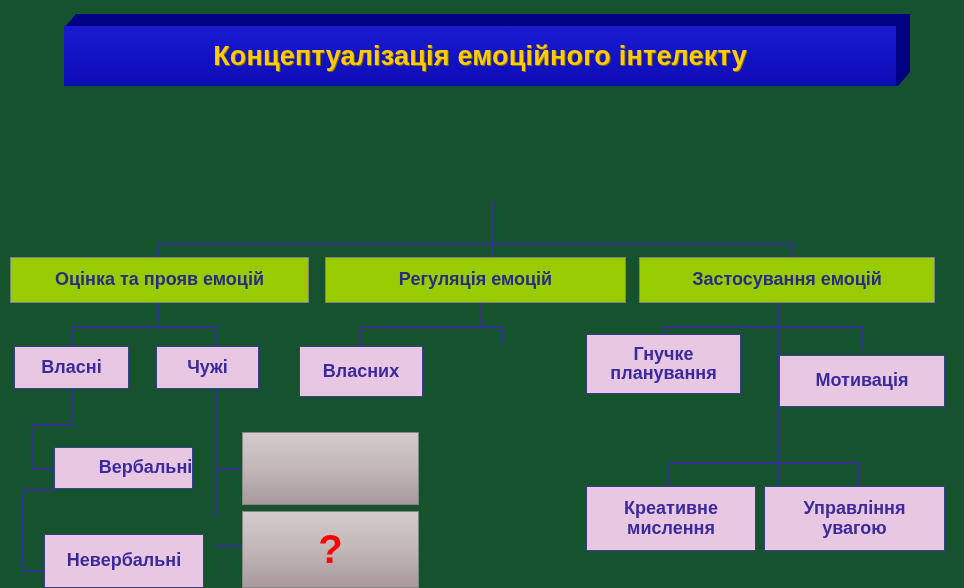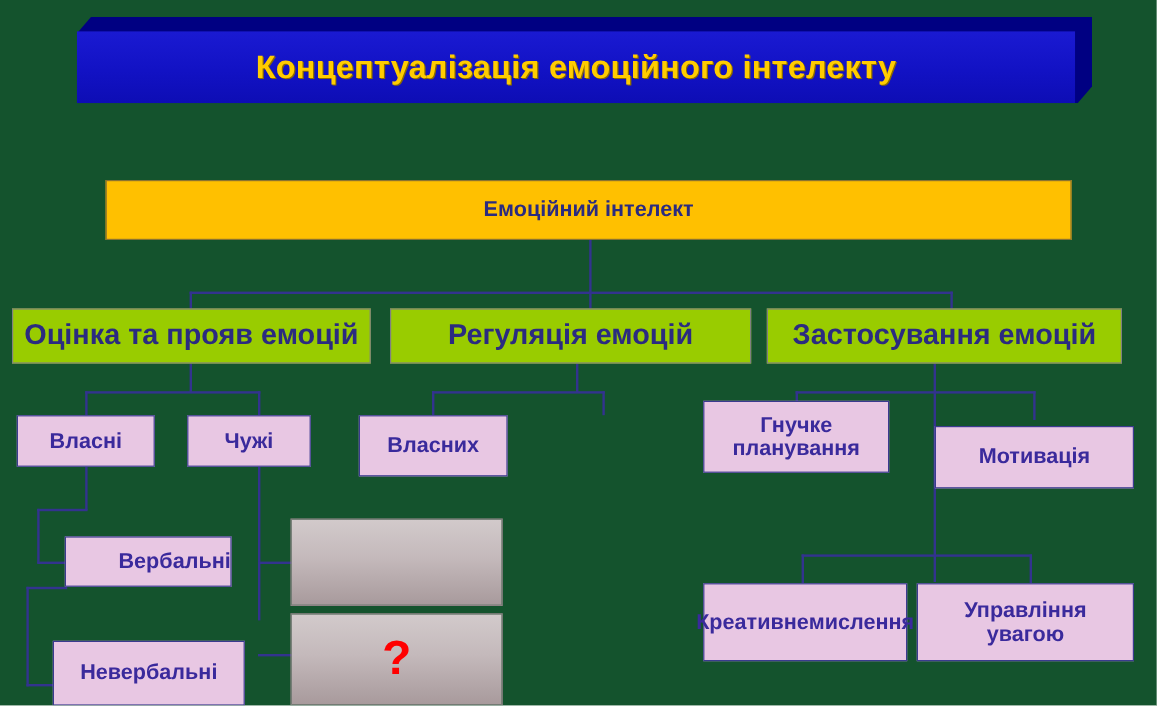--- a/index.html
+++ b/index.html
@@ -69,21 +69,21 @@
   .node-root {
     background: #ffc000;
     border: 1px solid #8a7330;
     color: #2b2b80;
     font-size: 18px;
   }
   .node-l2 {
     background: #99cc00;
     border: 1px solid #808080;
     color: #2b2b80;
-    font-size: 24px;
+    font-size: 18px;
   }
   .node-l3 {
     background: #e8c7e3;
     border: 1px solid #3b3b8f;
     color: #3a2a9c;
     font-size: 18px;
   }
   .node-gray {
     background: linear-gradient(180deg, #d2cacb 0%, #c4b9bb 45%, #a89a9c 100%);
     border: 1px solid #8d8385;
@@ -141,23 +141,20 @@
   <div class="line vline" style="left:31px; top:424px; width:2px; height:45px;"></div>
   <div class="line hline" style="left:31px; top:468px; width:25px; height:2px;"></div>
   <div class="line vline" style="left:22px; top:489px; width:2px; height:83px;"></div>
   <div class="line hline" style="left:22px; top:489px; width:34px; height:2px;"></div>
   <div class="line hline" style="left:22px; top:570px; width:34px; height:2px;"></div>
 
   <div class="line vline" style="left:215px; top:389px; width:2px; height:128px;"></div>
   <div class="line hline" style="left:215px; top:468px; width:28px; height:2px;"></div>
   <div class="line hline" style="left:215px; top:545px; width:28px; height:2px;"></div>
 
-  <div class="node node-root" style="left:88px; top:150px; width:805px; height:50px;">
-    <span>Емоційний інтелект</span>
-  </div>
 
   <div class="node node-l2" style="left:10px; top:257px; width:299px; height:46px;">
     <span>Оцінка та прояв емоцій</span>
   </div>
   <div class="node node-l2" style="left:325px; top:257px; width:301px; height:46px;">
     <span>Регуляція емоцій</span>
   </div>
   <div class="node node-l2" style="left:639px; top:257px; width:296px; height:46px;">
     <span>Застосування емоцій</span>
   </div>
@@ -188,21 +185,21 @@
     <span>Невербальні</span>
   </div>
 
   <div class="node node-gray" style="left:242px; top:432px; width:177px; height:73px;">
     <span></span>
   </div>
   <div class="node node-gray" style="left:242px; top:511px; width:177px; height:77px;">
     <span>?</span>
   </div>
 
-  <div class="node node-l3" style="left:586px; top:486px; width:170px; height:65px; flex-direction:row;">
+  <div class="node node-l3" style="left:586px; top:486px; width:170px; height:65px; flex-direction:column;">
     <span>Креативне</span>
     <span>мислення</span>
   </div>
   <div class="node node-l3" style="left:764px; top:486px; width:181px; height:65px; flex-direction:column;">
     <span>Управління</span>
     <span>увагою</span>
   </div>
 
 </div>
 

